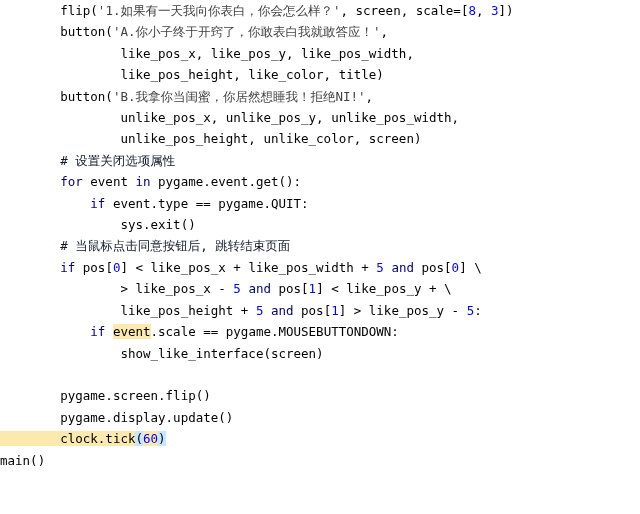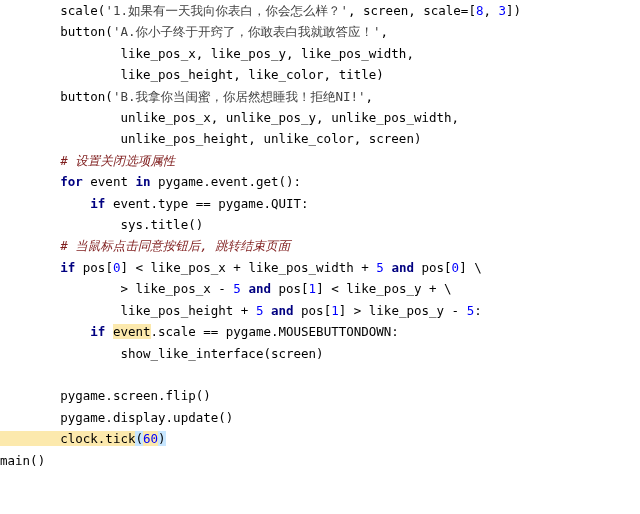--- a/index.html
+++ b/index.html
@@ -1,39 +1,39 @@
 <!DOCTYPE html>
 <html><head>
 <meta charset="utf-8">
 <style>
 html,body{margin:0;padding:0;background:#fff;width:640px;height:514px;overflow:hidden}
 pre{margin:0;padding:0;font-family:"NSimSun","SimSun","宋体",Consolas,monospace;font-size:12.5px;line-height:21.4px;white-space:pre}
 .tok{display:inline}
 .pl{color:#000}
 .str{color:#404040}
 .num{color:#0000ff}
-.kw{color:#000080;font-weight:bold}
-.cm{color:#7f1d1d;font-style:italic}
+.kw{color:#000080;font-weight:normal}
+.cm{color:#0f172a;}
 .hl1{background:#fce9ad}
 .hlp{background:#c7e6ff}
 </style>
 </head>
 <body>
 
-<pre id="code"><span class="row"><span class="tok ">        </span><span class="tok pl">scale(</span><span class="tok str">'1.如果有一天我向你表白，你会怎么样？'</span><span class="tok pl">, screen, scale=[</span><span class="tok num">8</span><span class="tok pl">, </span><span class="tok num">3</span><span class="tok pl">])</span></span>
+<pre id="code"><span class="row"><span class="tok ">        </span><span class="tok pl">flip(</span><span class="tok str">'1.如果有一天我向你表白，你会怎么样？'</span><span class="tok pl">, screen, scale=[</span><span class="tok num">8</span><span class="tok pl">, </span><span class="tok num">3</span><span class="tok pl">])</span></span>
 <span class="row"><span class="tok ">        </span><span class="tok pl">button(</span><span class="tok str">'A.你小子终于开窍了，你敢表白我就敢答应！'</span><span class="tok pl">,</span></span>
 <span class="row"><span class="tok ">                </span><span class="tok pl">like_pos_x, like_pos_y, like_pos_width,</span></span>
 <span class="row"><span class="tok ">                </span><span class="tok pl">like_pos_height, like_color, title)</span></span>
 <span class="row"><span class="tok ">        </span><span class="tok pl">button(</span><span class="tok str">'B.我拿你当闺蜜，你居然想睡我！拒绝NI!'</span><span class="tok pl">,</span></span>
 <span class="row"><span class="tok ">                </span><span class="tok pl">unlike_pos_x, unlike_pos_y, unlike_pos_width,</span></span>
 <span class="row"><span class="tok ">                </span><span class="tok pl">unlike_pos_height, unlike_color, screen)</span></span>
 <span class="row"><span class="tok ">        </span><span class="tok cm"># 设置关闭选项属性</span></span>
 <span class="row"><span class="tok ">        </span><span class="tok kw">for</span><span class="tok pl"> event </span><span class="tok kw">in</span><span class="tok pl"> pygame.event.get():</span></span>
 <span class="row"><span class="tok ">            </span><span class="tok kw">if</span><span class="tok pl"> event.type == pygame.QUIT:</span></span>
-<span class="row"><span class="tok ">                </span><span class="tok pl">sys.title()</span></span>
+<span class="row"><span class="tok ">                </span><span class="tok pl">sys.exit()</span></span>
 <span class="row"><span class="tok ">        </span><span class="tok cm"># 当鼠标点击同意按钮后, 跳转结束页面</span></span>
 <span class="row"><span class="tok ">        </span><span class="tok kw">if</span><span class="tok pl"> pos[</span><span class="tok num">0</span><span class="tok pl">] &lt; like_pos_x + like_pos_width + </span><span class="tok num">5</span><span class="tok pl"> </span><span class="tok kw">and</span><span class="tok pl"> pos[</span><span class="tok num">0</span><span class="tok pl">] \</span></span>
 <span class="row"><span class="tok ">                </span><span class="tok pl">&gt; like_pos_x - </span><span class="tok num">5</span><span class="tok pl"> </span><span class="tok kw">and</span><span class="tok pl"> pos[</span><span class="tok num">1</span><span class="tok pl">] &lt; like_pos_y + \</span></span>
 <span class="row"><span class="tok ">                </span><span class="tok pl">like_pos_height + </span><span class="tok num">5</span><span class="tok pl"> </span><span class="tok kw">and</span><span class="tok pl"> pos[</span><span class="tok num">1</span><span class="tok pl">] &gt; like_pos_y - </span><span class="tok num">5</span><span class="tok pl">:</span></span>
 <span class="row"><span class="tok ">            </span><span class="tok kw">if</span><span class="tok pl"> </span><span class="tok pl hl1">event</span><span class="tok pl">.scale == pygame.MOUSEBUTTONDOWN:</span></span>
 <span class="row"><span class="tok ">                </span><span class="tok pl">show_like_interface(screen)</span></span>
 <span class="row"><span class="tok "></span></span>
 <span class="row"><span class="tok ">        </span><span class="tok pl">pygame.screen.flip()</span></span>
 <span class="row"><span class="tok ">        </span><span class="tok pl">pygame.display.update()</span></span>
 <span class="row hl1"><span class="tok ">        </span><span class="tok pl">clock.tick</span><span class="tok pl hlp">(</span><span class="tok num hl1">60</span><span class="tok pl hlp">)</span></span>

